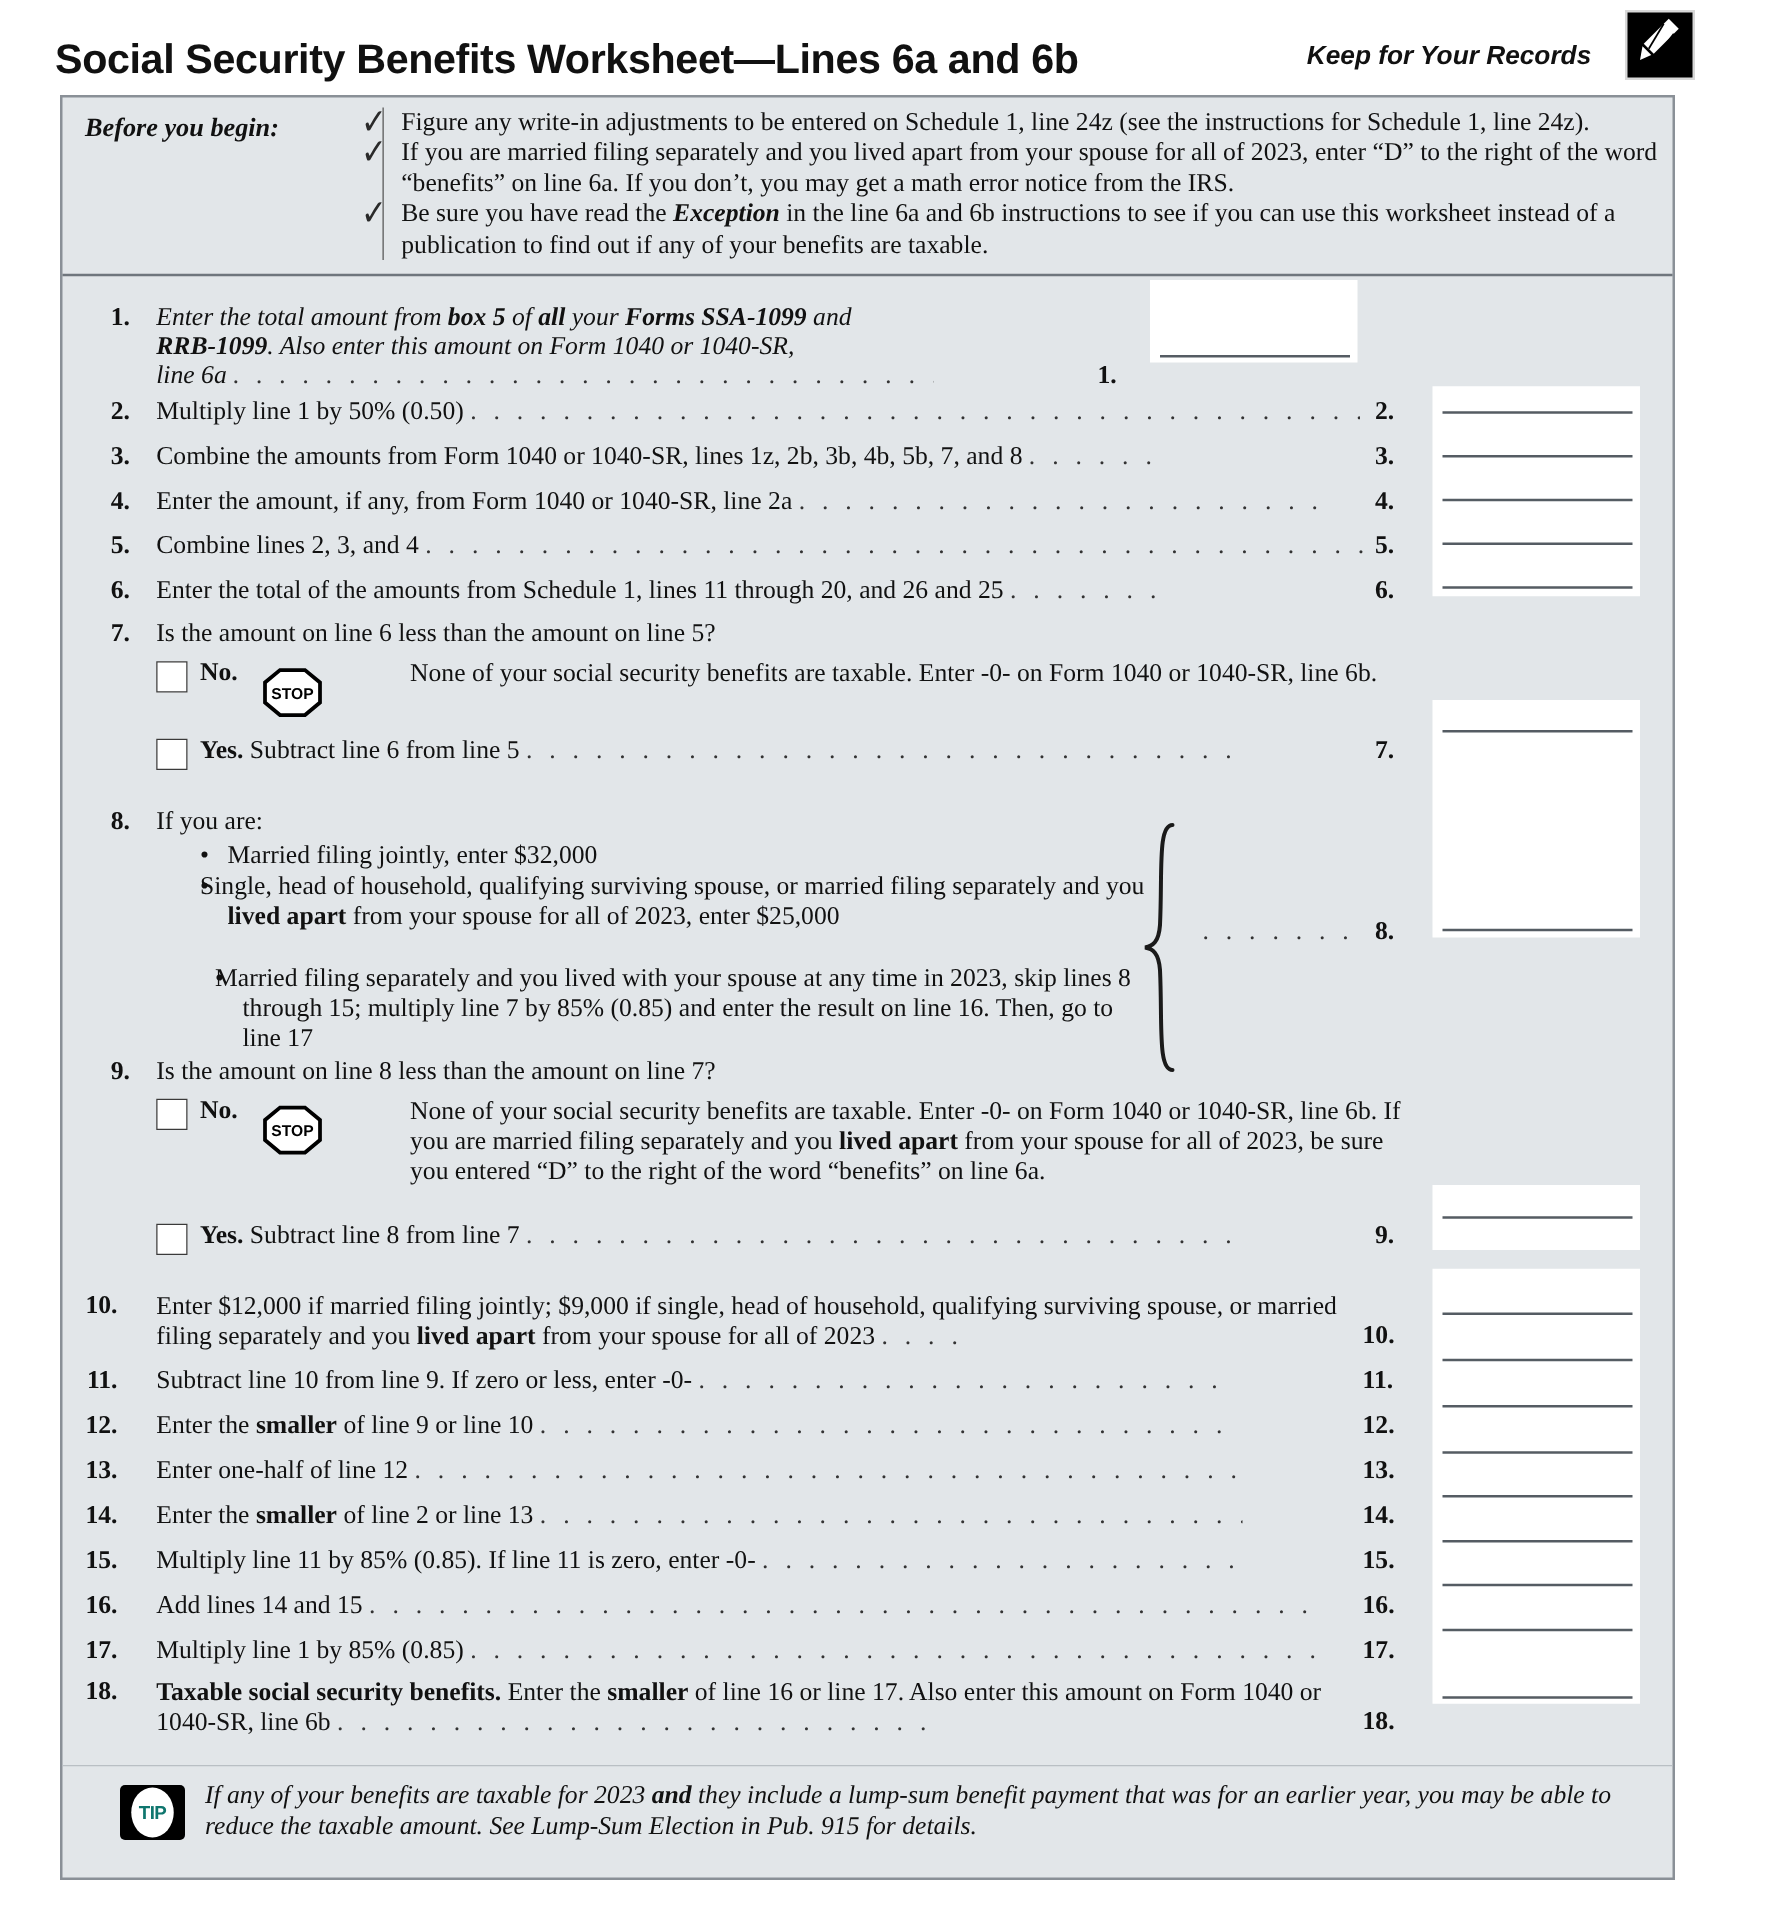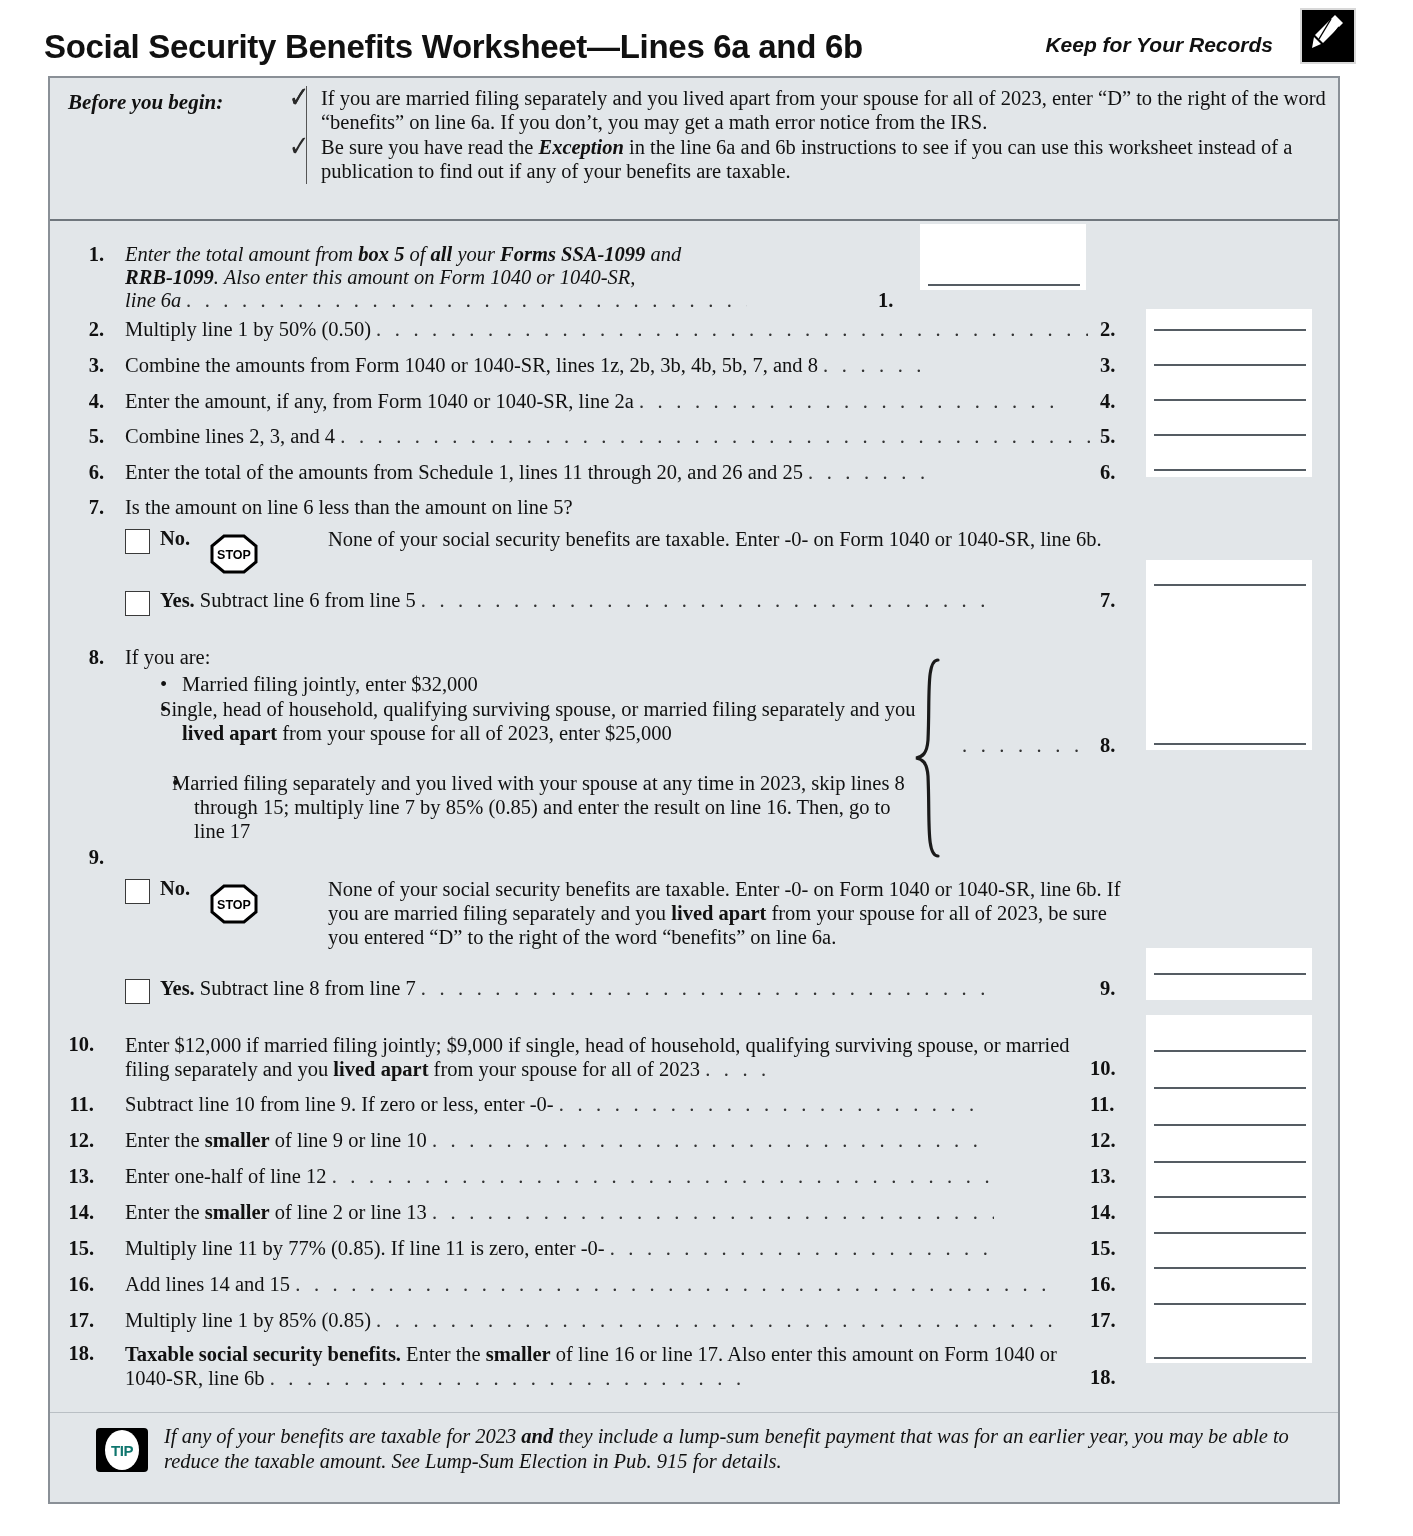--- a/index.html
+++ b/index.html
@@ -149,20 +149,21 @@
   </div>
 </div>
 
 <div class="frame">
 
   <div class="byb">
     <div class="byb-label">Before you begin:</div>
     <div class="byb-list">
       <div class="byb-item">
         <span class="chk">✓</span>
+        <span>Figure any write-in adjustments to be entered on Schedule 1, line 24z (see the instructions for Schedule 1, line 24z).</span>
       </div>
       <div class="byb-item">
         <span class="chk">✓</span>
         <span>If you are married filing separately and you lived apart from your spouse for all of 2023, enter “D” to the right of the word “benefits” on line 6a. If you don’t, you may get a math error notice from the IRS.</span>
       </div>
       <div class="byb-item">
         <span class="chk">✓</span>
         <span>
           <span>Be sure you have read the </span><b><i>Exception</i></b><span> in the line 6a and 6b instructions to see if you can use this worksheet instead of a publication to find out if any of your benefits are taxable.</span>
         </span>
@@ -289,20 +290,21 @@
       <svg width="40" height="200" viewBox="0 0 40 200" aria-hidden="true">
         <path d="M26 2 C14 2 18 40 16 82 C15 96 10 99 4 100 C10 101 15 104 16 118 C18 160 14 198 26 198" fill="none" stroke="#1a1a1a" stroke-width="3.2" stroke-linecap="round"></path>
       </svg>
     </div>
     <div class="row" style="left:912px;top:513px;">
       <span class="dots" style="width:128px;">. . . . . . . . . . . . .</span>
     </div>
     <div class="rnum" style="left:1050px;top:513px;">8.</div>
 
     <div class="num" style="left:18px;top:625px;">9.</div>
+    <div class="row" style="left:75px;top:625px;width:700px;">Is the amount on line 8 less than the amount on line 7?</div>
 
     <div class="cbox" style="left:75px;top:658px;"></div>
     <div class="row" style="left:110px;top:656px;"><b>No.</b></div>
     <div class="stop" style="left:160px;top:663px;">
       <svg width="48" height="40" viewBox="0 0 48 40" aria-hidden="true">
         <polygon points="14,2 34,2 46,12 46,28 34,38 14,38 2,28 2,12" fill="#fff" stroke="#000" stroke-width="3"></polygon>
         <text x="24" y="25" font-family="Liberation Sans, sans-serif" font-size="12.5" font-weight="bold" text-anchor="middle" fill="#000">STOP</text>
       </svg>
     </div>
     <div class="row" style="left:278px;top:656px;width:800px;line-height:24px;">
@@ -347,21 +349,21 @@
 
     <div class="num" style="left:8px;top:980px;">14.</div>
     <div class="row" style="left:75px;top:980px;width:980px;white-space:nowrap;">
       <span>Enter the </span><b>smaller</b><span> of line 2 or line 13</span>
       <span class="dots" style="width:562px;">. . . . . . . . . . . . . . . . . . . . . . . . . . . . . . . . . . . . . . . . . . . . . .</span>
     </div>
     <div class="rnum" style="left:1040px;top:980px;">14.</div>
 
     <div class="num" style="left:8px;top:1016px;">15.</div>
     <div class="row" style="left:75px;top:1016px;width:980px;white-space:nowrap;">
-      <span>Multiply line 11 by 77% (0.85). If line 11 is zero, enter -0-</span>
+      <span>Multiply line 11 by 85% (0.85). If line 11 is zero, enter -0-</span>
       <span class="dots" style="width:382px;">. . . . . . . . . . . . . . . . . . . . . . . . . . . . . . . . . . . . . .</span>
     </div>
     <div class="rnum" style="left:1040px;top:1016px;">15.</div>
 
     <div class="num" style="left:8px;top:1052px;">16.</div>
     <div class="row" style="left:75px;top:1052px;width:980px;white-space:nowrap;">
       <span>Add lines 14 and 15</span>
       <span class="dots" style="width:752px;">. . . . . . . . . . . . . . . . . . . . . . . . . . . . . . . . . . . . . . . . . . . . . . . . . . . . . . .</span>
     </div>
     <div class="rnum" style="left:1040px;top:1052px;">16.</div>

